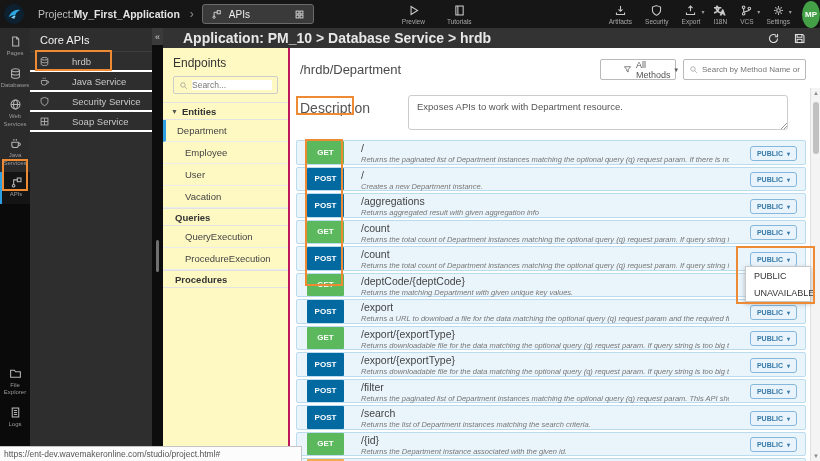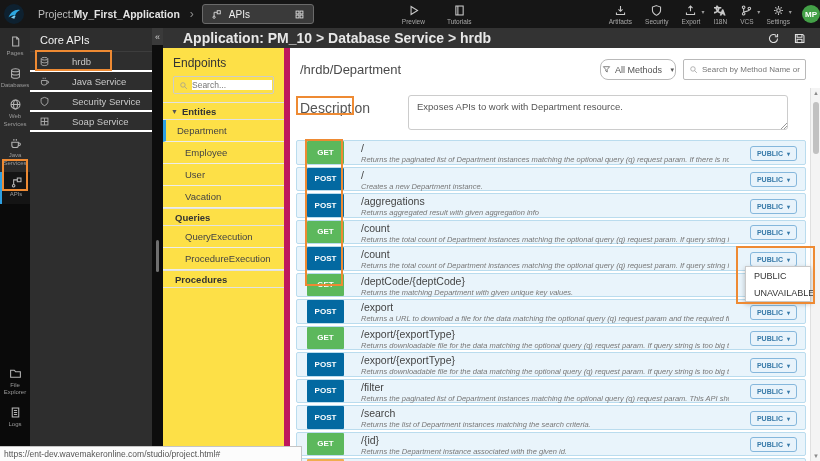--- a/index.html
+++ b/index.html
@@ -19,21 +19,21 @@
   .proj b { color:#e4e4e4; font-weight:bold; }
   .crumb-chev { color:#8a8a8a; font-size:12px; margin:0 8px 0 10px; }
   .apitab { display:flex; align-items:center; gap:7px; background:#3a3a3a; border:1px solid #6a6a6a; border-radius:3px; height:20px; padding:0 8px; min-width:112px; color:#ddd; }
   .apitab .lbl { font-size:10px; color:#f0f0f0; flex:1; }
   .topcenter { display:flex; gap:22px; margin-left:88px; }
   .tb-item { display:flex; flex-direction:column; align-items:center; gap:1px; color:#c9c9c9; cursor:pointer; }
   .tb-item .cap { font-size:6.5px; color:#a8a8a8; white-space:nowrap; }
   .topright { margin-left:auto; display:flex; align-items:center; gap:13px; padding-right:8px; }
   .tb-caret { font-size:6px; color:#9a9a9a; position:absolute; right:-7px; top:4px; }
   .tb-iconwrap { position:relative; }
-  .avatar { width:18px; height:18px; border-radius:50%; background:#43a047; color:#fff; font-size:8px; font-weight:bold; display:flex; align-items:center; justify-content:center; margin-left:4px; }
+  .avatar { width:18px; height:27px; border-radius:50%; background:#43a047; color:#fff; font-size:8px; font-weight:bold; display:flex; align-items:center; justify-content:center; margin-left:4px; }
 
   
   .rail { position:absolute; left:0; top:28px; width:30px; height:433px; background:#0a0a0a; z-index:10; }
   .rail-top { background:#2b2b2b; padding-top:3px; height:166px; }
   .rail-item { width:30px; padding:4px 0 5px; display:flex; flex-direction:column; align-items:center; gap:2px; color:#b5b5b5; cursor:pointer; }
   .rail-item .cap { font-size:6px; color:#9a9a9a; text-align:center; line-height:1.25; }
   .rail-item.selected { background:#141414; border-left:2px solid #2e9fe0; }
   .rail-bottom { position:absolute; left:0; bottom:28px; width:30px; }
   .rail-dots { position:absolute; left:0; bottom:12px; width:30px; text-align:center; color:#cfcfcf; font-size:9px; letter-spacing:1px; }
 
@@ -48,34 +48,34 @@
   .collapse-btn { width:11px; height:17px; background:#3a3a3a; color:#cfcfcf; font-size:9px; display:flex; align-items:center; justify-content:center; cursor:pointer; }
   .strip-thumb { position:absolute; left:4px; top:212px; width:3px; height:32px; border-radius:2px; background:#6f6f6f; }
 
   
   .crumbbar { position:absolute; left:163px; top:28px; width:657px; height:20px; background:#333; display:flex; align-items:center; z-index:8; }
   .crumbbar .txt { margin-left:20px; color:#e8e8e8; font-size:14px; font-weight:bold; }
   .crumb-icons { margin-left:auto; display:flex; gap:13px; padding-right:14px; color:#e0e0e0; }
   .crumb-icons .ic { width:13px; height:13px; cursor:pointer; }
 
   
-  .endpoints { position:absolute; left:163px; top:48px; width:127px; height:413px; background:#fde047; border-right:6px solid #be185d; z-index:7; }
+  .endpoints { position:absolute; left:163px; top:48px; width:127px; height:413px; background:#fef9c3; border-right:2px solid #be185d; z-index:7; }
   .ep-title { padding:8px 10px 6px; font-size:12px; color:#333; }
   .ep-search { margin:0 10px 8px; height:18px; border:1px solid #ccc; border-radius:2px; display:flex; align-items:center; gap:4px; padding:0 5px; color:#999; }
   .ep-search .ic { width:9px; height:9px; }
   .ep-search input { border:none; outline:none; width:80px; font-size:8.5px; color:#666; font-family:inherit; }
   .ep-row { height:22px; display:flex; align-items:center; padding-left:18px; border-bottom:1px solid #ececec; font-size:9.5px; color:#444; cursor:pointer; }
   .ep-row.group { height:18px; padding-left:8px; font-weight:bold; color:#333; border-top:1px solid #e2e2e2; border-bottom:1px solid #e2e2e2; cursor:default; }
   .ep-row .caret { font-size:7px; color:#555; margin-right:4px; }
   .ep-row.selected { border-left:3px solid #2e9fe0; padding-left:7px; }
 
   
   .main { position:absolute; left:290px; top:48px; width:530px; height:413px; background:#fff; z-index:6; }
   .m-title { position:absolute; left:10px; top:14px; font-size:13px; color:#4a4a4a; }
-  .m-filter { position:absolute; left:310px; top:11px; width:76px; height:21px; border:1px solid #b9b9b9; border-radius:8px; background:#fff; display:flex; align-items:center; gap:4px; padding:0 1px; font-size:9px; color:#555; cursor:pointer; }
+  .m-filter { position:absolute; left:310px; top:11px; width:76px; height:21px; border:1px solid #b9b9b9; border-radius:2px; background:#fff; display:flex; align-items:center; gap:4px; padding:0 22px; font-size:9px; color:#555; cursor:pointer; }
   .m-filter .ic { width:9px; height:9px; }
   .m-filter .caret { font-size:7px; margin-left:auto; }
   .m-search { position:absolute; left:393px; top:11px; width:123px; height:21px; border:1px solid #b9b9b9; border-radius:2px; display:flex; align-items:center; gap:4px; padding:0 5px; color:#999; }
   .m-search .ic { width:9px; height:9px; }
   .m-search input { border:none; outline:none; width:100px; font-size:8px; color:#666; font-family:inherit; background:transparent; }
   .m-desc-label { position:absolute; left:10px; top:52px; font-size:14px; color:#555; }
   .m-textarea { position:absolute; left:118px; top:47px; width:380px; height:35px; border:1px solid #ccc; border-radius:3px; padding:5px 8px; font-size:9.5px; color:#555; font-family:inherit; resize:none; outline:none; }
   .ta-corner { position:absolute; left:491px; top:75px; width:6px; height:6px; background:linear-gradient(135deg, transparent 45%, #999 45%, #999 55%, transparent 55%, transparent 72%, #999 72%, #999 82%, transparent 82%); pointer-events:none; }
 
   .rows { position:absolute; left:6px; top:92px; width:510px; height:321px; overflow:hidden; }

